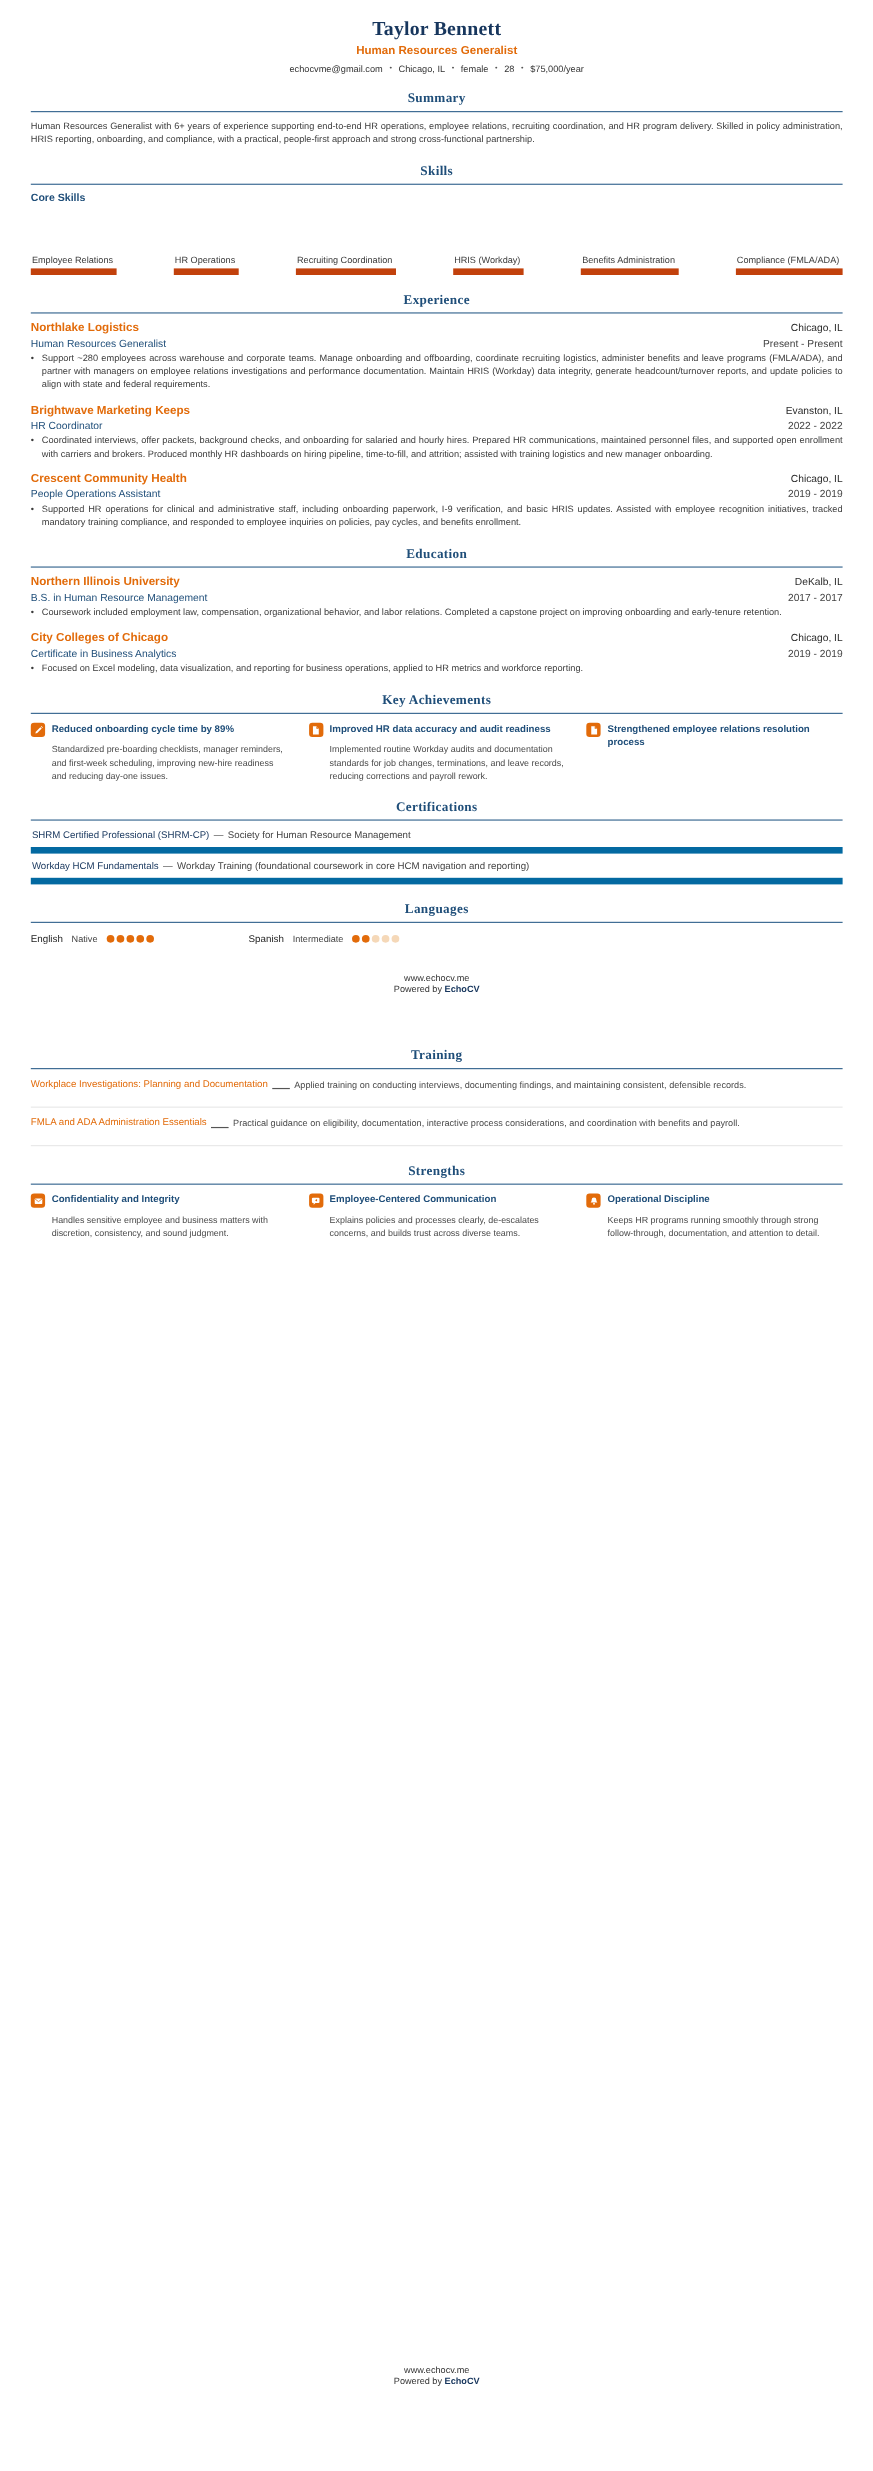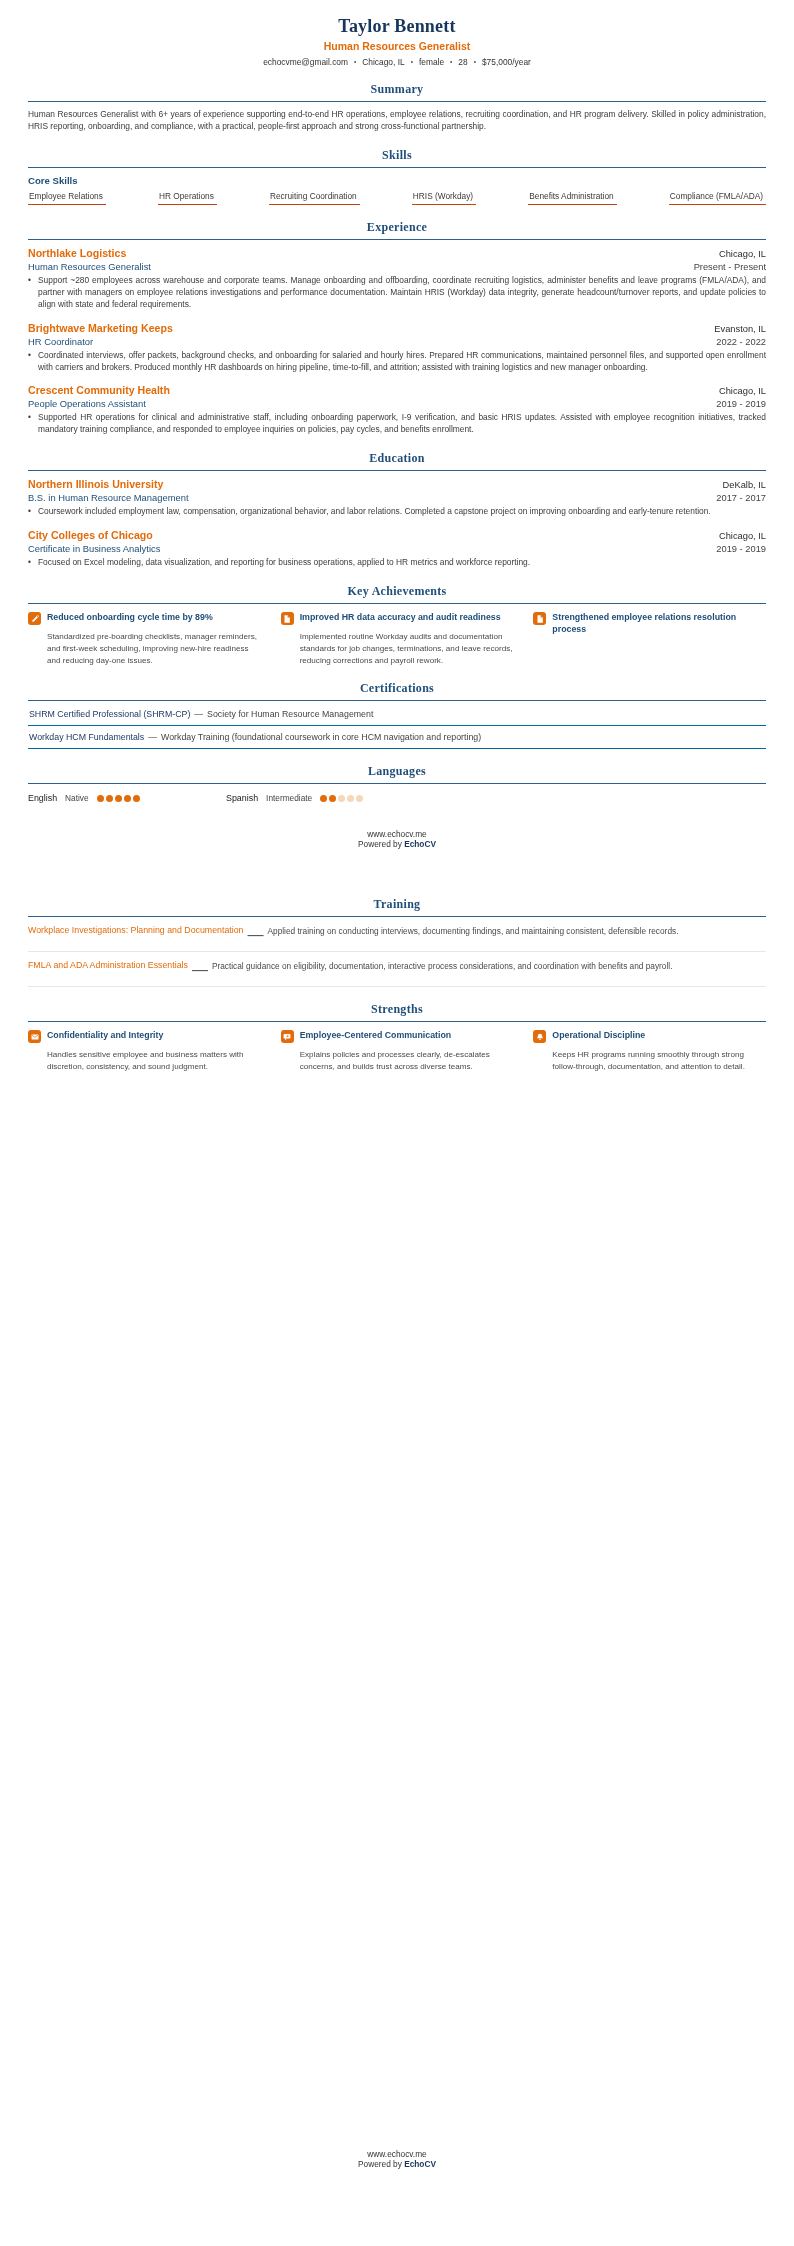--- a/index.html
+++ b/index.html
@@ -27,21 +27,21 @@
   
   .sec{margin-top:15px;}
   .sec-head{text-align:center;font-family:"Liberation Serif",serif;font-weight:bold;font-size:12px;color:var(--navy);border-bottom:1.6px solid var(--line);padding-bottom:4px;letter-spacing:.3px;}
   .sec-body{padding-top:7px;}
   .body-text{font-size:8.4px;line-height:1.42;color:var(--text);}
   .justify{text-align:justify;}
 
   
   .group-label{font-size:9.6px;font-weight:bold;color:var(--navy);margin-bottom:5px;}
   .chips{display:flex;justify-content:space-between;gap:10px;}
-  .chip{font-size:8.3px;color:#3a3a3a;border-bottom:1px solid #c2410c;padding:0 3px 3px 1px;white-space:nowrap;}
+  .chip{font-size:8.3px;color:#3a3a3a;border-bottom:6px solid #c2410c;padding:0 3px 3px 1px;white-space:nowrap;margin-top:40px;}
 
   
   .entry{margin-bottom:11px;}
   .entry-row{display:flex;justify-content:space-between;align-items:baseline;}
   .company{font-size:10.6px;font-weight:bold;color:var(--orange);}
   .location{font-size:9.3px;color:#2b2b2b;}
   .role{font-size:9.4px;color:var(--navy);margin-top:2px;}
   .dates{font-size:9.3px;color:#444;}
   .bullet{display:flex;margin-top:3px;}
   .bullet .bm{flex:none;width:10px;font-size:8.4px;color:var(--text);}
@@ -49,21 +49,21 @@
 
   
   .tri-grid{display:grid;grid-template-columns:repeat(3,1fr);column-gap:20px;padding-top:8px;}
   .tri-head{display:flex;gap:6px;align-items:flex-start;}
   .icon-sq{flex:none;width:13px;height:13px;border-radius:3px;background:var(--orange);display:flex;align-items:center;justify-content:center;}
   .icon-sq svg{width:10px;height:10px;display:block;}
   .tri-title{font-size:8.8px;font-weight:bold;color:var(--navy);line-height:1.3;}
   .tri-text{margin:6px 0 0 19px;font-size:8.1px;color:var(--muted);line-height:1.45;}
 
   
-  .cert{font-size:8.8px;padding:6px 1px 6px 1px;border-bottom:1px solid #0369a1;}
+  .cert{font-size:8.8px;padding:6px 1px 6px 1px;border-bottom:6px solid #0369a1;}
   .cert-title{color:var(--navy-dark);}
   .dash{color:#555;margin:0 4px;}
   .cert-detail{color:#444;}
 
   
   .lang-row{display:flex;padding-top:9px;}
   .lang{display:flex;align-items:center;width:198px;}
   .lang-name{font-size:8.9px;color:#222;}
   .lang-level{font-size:8.3px;color:#444;margin-left:8px;margin-right:8px;}
   .dots{display:inline-flex;align-items:center;gap:2px;}

